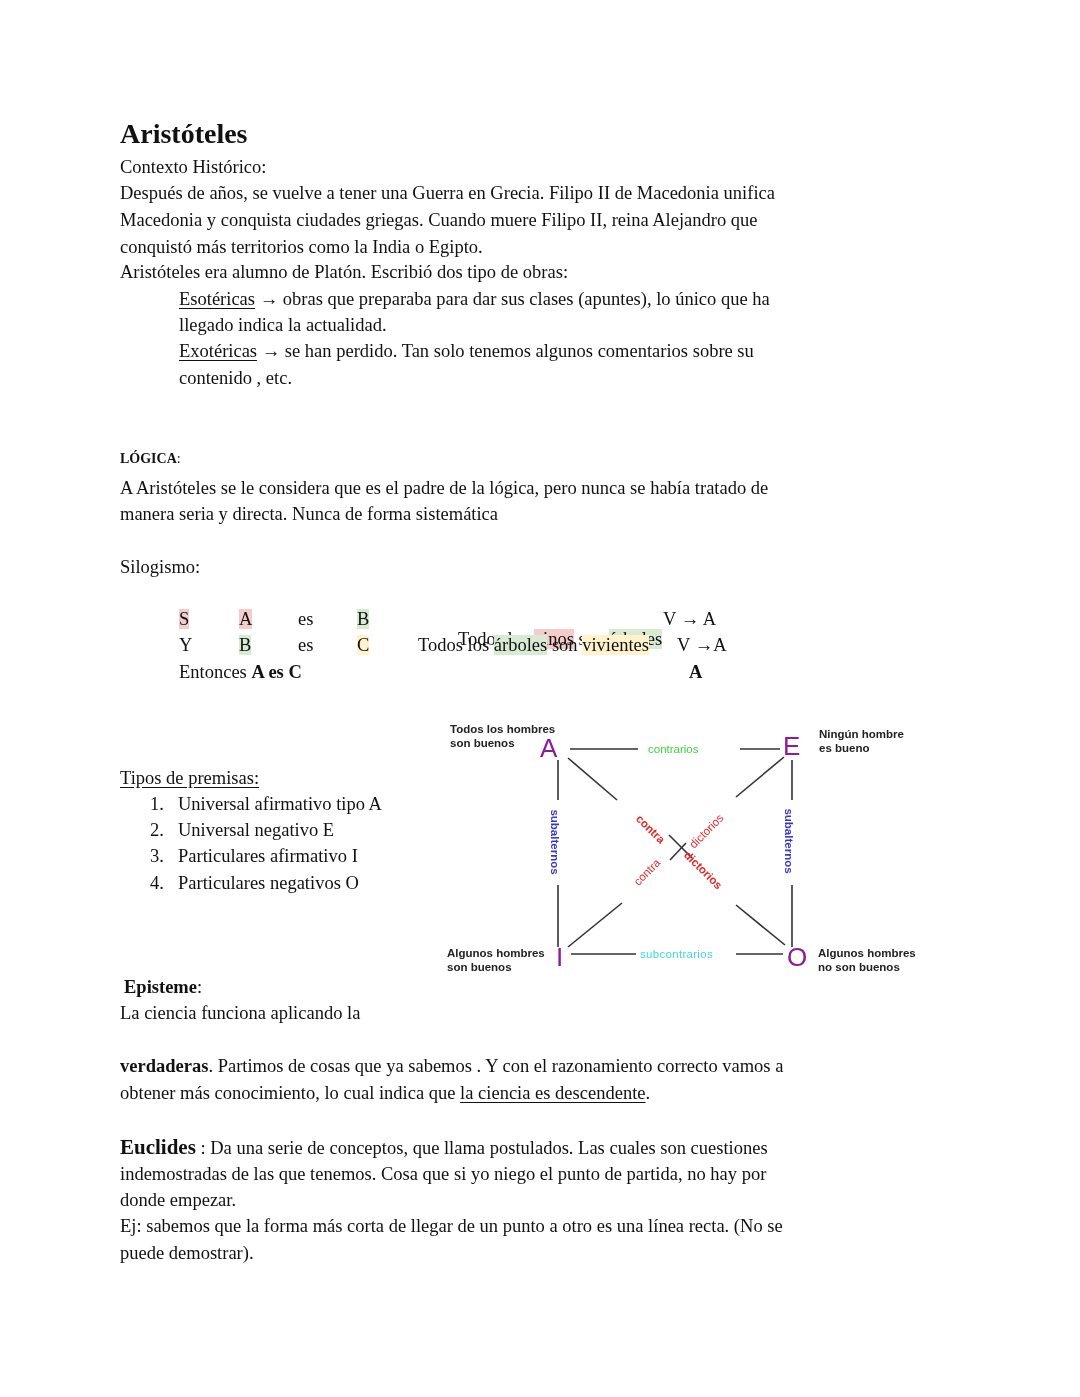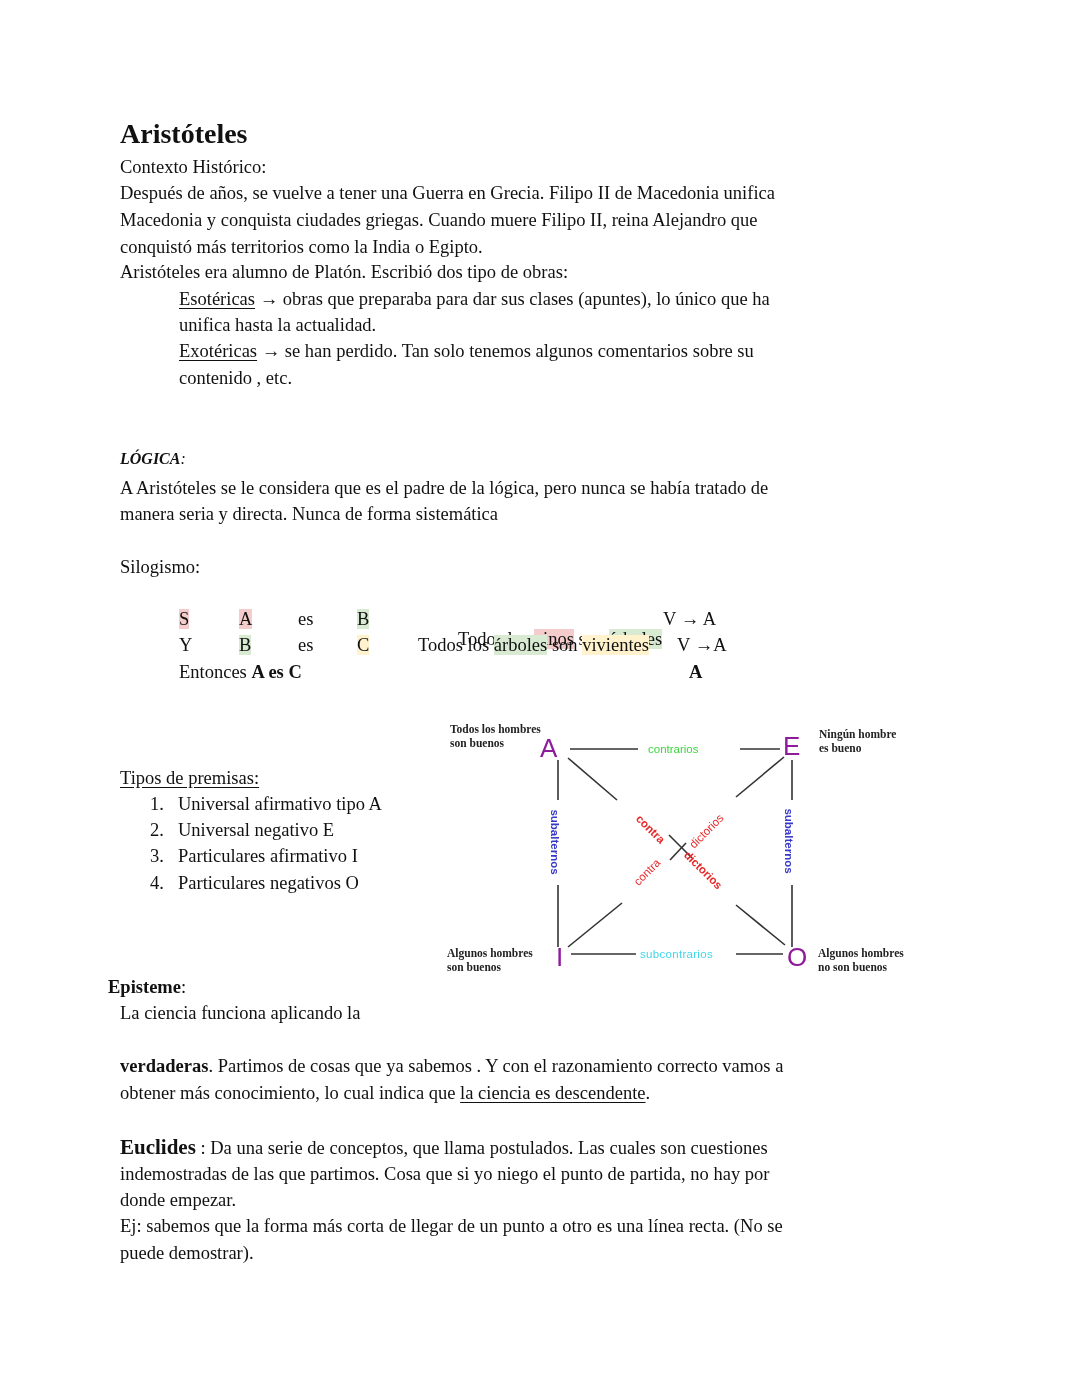--- a/index.html
+++ b/index.html
@@ -10,21 +10,21 @@
   .t { font-size: 18.5px; line-height: 26.4px; }
   .h1 { font-size: 28px; font-weight: bold; }
   .u { text-decoration: underline; text-underline-offset: 3px; }
   .b { font-weight: bold; }
   .hl-red { background: #f4cccc; }
   .hl-green { background: #d9ead3; }
   .hl-yellow { background: #fff2cc; }
   .list-num { display: inline-block; width: 28px; text-align: left; }
 
   
-  .sq-lbl { position: absolute; font-family: Liberation Serif, serif;
+  .sq-lbl { position: absolute; font-family: Liberation Sans, sans-serif;
             font-weight: bold; font-size: 11.5px; line-height: 14px; color: #222; white-space: nowrap; }
   .sq-letter { position: absolute; font-family: "Liberation Sans", "DejaVu Sans", sans-serif;
                font-size: 26px; line-height: 26px; color: #8e1a9c; }
   .sq-rel { position: absolute; font-family: "Liberation Sans", "DejaVu Sans", sans-serif;
             font-size: 11.5px; font-weight: bold; white-space: nowrap; }
 </style>
 </head>
 <body>
 
 <div class="page">
@@ -33,27 +33,27 @@
 
   <div class="abs t" style="left:120px; top:154px;">Contexto Histórico:</div>
   <div class="abs t" style="left:120px; top:180px;">Después de años, se vuelve a tener una Guerra en Grecia. Filipo II de Macedonia unifica</div>
   <div class="abs t" style="left:120px; top:207px;">Macedonia y conquista ciudades griegas. Cuando muere Filipo II, reina Alejandro que</div>
   <div class="abs t" style="left:120px; top:234px;">conquistó más territorios como la India o Egipto.</div>
   <div class="abs t" style="left:120px; top:259px;">Aristóteles era alumno de Platón. Escribió dos tipo de obras:</div>
 
   <div class="abs t" style="left:179px; top:286px;">
     <span class="u">Esotéricas</span><span> → obras que preparaba para dar sus clases (apuntes), lo único que ha</span>
   </div>
-  <div class="abs t" style="left:179px; top:312px;">unifica hasta la actualidad.</div>
+  <div class="abs t" style="left:179px; top:312px;">llegado indica la actualidad.</div>
   <div class="abs t" style="left:179px; top:338px;">
     <span class="u">Exotéricas</span><span> → se han perdido. Tan solo tenemos algunos comentarios sobre su</span>
   </div>
   <div class="abs t" style="left:179px; top:365px;">contenido , etc.</div>
 
-  <div class="abs" style="left:120px; top:445px; font-size:16px; line-height:28px;font-style:italic;">
+  <div class="abs" style="left:120px; top:445px; font-size:14px; line-height:28px;">
     <span class="b">LÓGICA</span><span>:</span>
   </div>
   <div class="abs t" style="left:120px; top:475px;">A Aristóteles se le considera que es el padre de la lógica, pero nunca se había tratado  de</div>
   <div class="abs t" style="left:120px; top:501px;">manera seria y directa. Nunca de forma sistemática</div>
   <div class="abs t" style="left:120px; top:554px;">Silogismo:</div>
 
   <div class="abs t" style="left:179px; top:606px;"><span class="hl-red">S</span></div>
   <div class="abs t" style="left:239px; top:606px;"><span class="hl-red">A</span></div>
   <div class="abs t" style="left:298px; top:606px;">es</div>
   <div class="abs t" style="left:357px; top:606px;"><span class="hl-green">B</span></div>
@@ -136,32 +136,32 @@
     <div class="sq-rel" style="left:200px; top:233px; color:#40d8e8; font-weight:normal; letter-spacing:0.3px;">subcontrarios</div>
     <div class="sq-rel" style="left:82px; top:121px; color:#3838c8; transform:rotate(90deg); transform-origin:center;">subalternos</div>
     <div class="sq-rel" style="left:316px; top:120px; color:#3838c8; transform:rotate(90deg); transform-origin:center;">subalternos</div>
 
     <div class="sq-rel" style="left:193px; top:108px; color:#e82828; transform:rotate(45deg); transform-origin:center;">contra</div>
     <div class="sq-rel" style="left:239px; top:149px; color:#e82828; transform:rotate(45deg); transform-origin:center;">dictorios</div>
     <div class="sq-rel" style="left:245px; top:110px; color:#e82828; font-weight:normal; transform:rotate(-45deg); transform-origin:center;">dictorios</div>
     <div class="sq-rel" style="left:191px; top:151px; color:#e82828; font-weight:normal; transform:rotate(-45deg); transform-origin:center;">contra</div>
   </div>
 
-  <div class="abs t" style="left:108px; top:974px;font-family:Liberation Serif, serif;">
+  <div class="abs t" style="left:124px; top:974px;font-family:Liberation Serif, serif;">
     <span class="b">Episteme</span><span>:</span>
   </div>
   <div class="abs t" style="left:120px; top:1000px;">La ciencia funciona aplicando la</div>
   <div class="abs t" style="left:120px; top:1053px;">
     <span class="b">verdaderas</span><span>.  Partimos de cosas que ya sabemos . Y con el razonamiento correcto vamos a</span>
   </div>
   <div class="abs t" style="left:120px; top:1080px;">
     <span>obtener más conocimiento, lo cual indica que </span><span class="u">la ciencia es descendente</span><span>.</span>
   </div>
 
   <div class="abs t" style="left:120px; top:1134px;">
     <span class="b" style="font-size:21px;">Euclides</span><span> : Da una serie de conceptos, que llama postulados. Las cuales son cuestiones</span>
   </div>
-  <div class="abs t" style="left:120px; top:1161px;">indemostradas de las que partimos. Cosa que si yo niego el punto de partida, no hay por</div>
+  <div class="abs t" style="left:120px; top:1161px;">indemostradas de las que tenemos. Cosa que si yo niego el punto de partida, no hay por</div>
   <div class="abs t" style="left:120px; top:1187px;">donde empezar.</div>
   <div class="abs t" style="left:120px; top:1213px;">Ej: sabemos que la forma más corta de llegar de un punto a otro es una línea recta. (No se</div>
   <div class="abs t" style="left:120px; top:1240px;">puede demostrar).</div>
 
 </div>
 
 </body></html>

